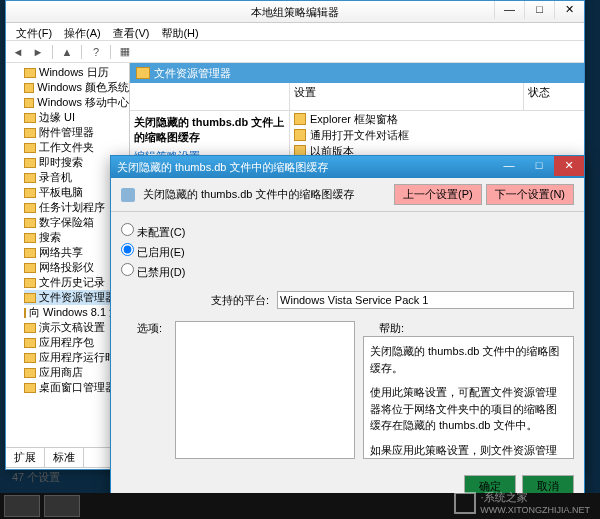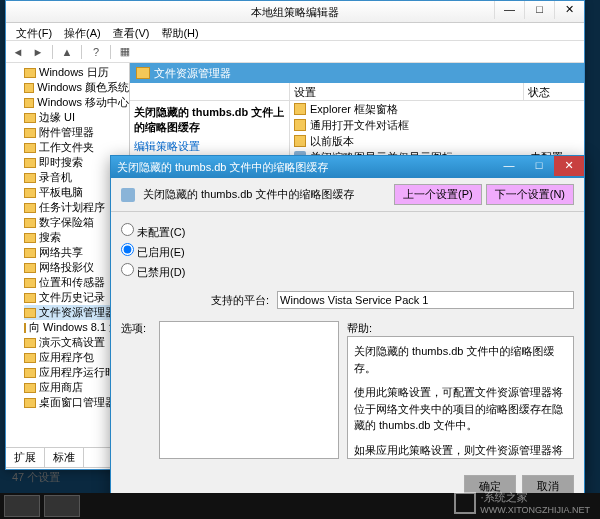--- a/index.html
+++ b/index.html
@@ -18,21 +18,21 @@
 
 .main-body { display:flex; height:calc(100% - 84px); }
 .tree { width:145px; border-right:1px solid #ccc; overflow:hidden; padding:2px 0 2px 18px; }
 .tree-item { display:flex; align-items:center; height:15px; white-space:nowrap; }
 .ticon { width:12px; height:10px; background:#f5c858; border:1px solid #c79020; margin-right:3px; display:inline-block; }
 .tree-item.sel { background:#cce4f7; }
 
 .content { flex:1; display:flex; flex-direction:column; }
 .content-hdr { height:20px; background:#4a9fd8; color:#fff; padding:2px 6px; display:flex; align-items:center; }
 .content-hdr .ficon { width:14px; height:12px; background:#f5c858; border:1px solid #c79020; margin-right:4px; }
-.cols { display:flex; height:18px; border-bottom:1px solid #ddd; }
+.cols { display:flex; height:28px; border-bottom:1px solid #ddd; }
 .cols .c1 { width:160px; padding:2px 4px; border-right:1px solid #ddd; }
 .cols .c2 { flex:1; padding:2px 4px; border-right:1px solid #ddd; }
 .cols .c3 { width:60px; padding:2px 4px; }
 .body2 { display:flex; flex:1; }
 .left-detail { width:160px; border-right:1px solid #ddd; padding:4px; }
 .left-detail .ttl { font-weight:bold; margin-bottom:4px; }
 .left-detail .lnk { color:#0066cc; margin:4px 0; }
 .right-list { flex:1; }
 .ritem { display:flex; height:16px; align-items:center; padding:0 4px; }
 .ritem .ricon { width:12px; height:12px; margin-right:4px; display:inline-block; }
@@ -46,35 +46,35 @@
 
 
 .dlg { position:absolute; left:110px; top:155px; width:475px; height:350px; background:#f0f0f0; border:1px solid #2785c4; box-shadow:0 4px 16px rgba(0,0,0,.4); }
 .dlg-title { height:22px; background:linear-gradient(#3fa6e6,#2785c4); color:#fff; display:flex; align-items:center; padding:0 6px; position:relative; }
 .dlg-title .dbtns { position:absolute; right:0; top:0; display:flex; }
 .dlg-title .dbtn { width:30px; height:20px; text-align:center; line-height:18px; color:#fff; }
 .dlg-title .dbtn.close { background:#c84040; }
 .dlg-top { padding:6px 10px; display:flex; align-items:center; gap:8px; border-bottom:1px solid #ccc; }
 .dlg-top .sicon { width:14px; height:14px; background:#8ab4d8; border-radius:2px; }
 .dlg-top .btns { margin-left:auto; display:flex; gap:4px; }
-.dlg-top button { padding:2px 8px; background:#f0abfc; border:1px solid #aaa; }
+.dlg-top button { padding:2px 8px; background:#fca5a5; border:1px solid #aaa; }
 .dlg-mid { display:flex; padding:8px 10px; gap:12px; }
 .radios { width:80px; }
 .radios label { display:block; margin:3px 0; }
 .comment { flex:1; }
 .comment textarea { width:100%; height:40px; border:1px solid #aaa; resize:none; }
 .support { padding:0 10px 6px 100px; display:flex; align-items:center; gap:8px; }
 .support input { flex:1; border:1px solid #aaa; padding:2px; background:#fff; }
 .dlg-lower { display:flex; padding:6px 10px; gap:8px; height:150px; }
-.dlg-lower .lbl { width:30px; }
+.dlg-lower .lbl { width:30px;margin-left:16px; }
 .optbox { width:180px; border:1px solid #aaa; background:#fff; }
 .helpbox { flex:1; border:1px solid #aaa; background:#fff; padding:6px; overflow:auto; line-height:1.5; }
 .helpbox p { margin-bottom:8px; }
 .dlg-foot { position:absolute; bottom:6px; right:10px; display:flex; gap:6px; }
-.dlg-foot button { padding:3px 14px; background:#a3a3a3; border:1px solid #aaa; }
+.dlg-foot button { padding:3px 14px; background:#15803d; border:1px solid #aaa; }
 
 
 .taskbar { position:absolute; left:0; bottom:0; width:600px; height:26px; background:#111; display:flex; align-items:center; }
 .taskbar .titem { width:36px; height:22px; margin-left:4px; background:#333; border:1px solid #555; }
 .watermark { position:absolute; right:10px; bottom:4px; color:rgba(255,255,255,.5); font-size:16px; display:flex; align-items:center; gap:4px; }
 .watermark .logo { width:22px; height:22px; border:2px solid rgba(255,255,255,.5); }
 </style>
 </head>
 <body>
 
@@ -154,24 +154,20 @@
           <span class="ticon"></span>
           <span>搜索</span>
         </div>
         <div class="tree-item">
           <span class="ticon"></span>
           <span>网络共享</span>
         </div>
         <div class="tree-item">
           <span class="ticon"></span>
           <span>网络投影仪</span>
-        </div>
-        <div class="tree-item">
-          <span class="ticon"></span>
-          <span>位置和传感器</span>
         </div>
         <div class="tree-item">
           <span class="ticon"></span>
           <span>文件历史记录</span>
         </div>
         <div class="tree-item sel">
           <span class="ticon"></span>
           <span>文件资源管理器</span>
         </div>
         <div class="tree-item">

